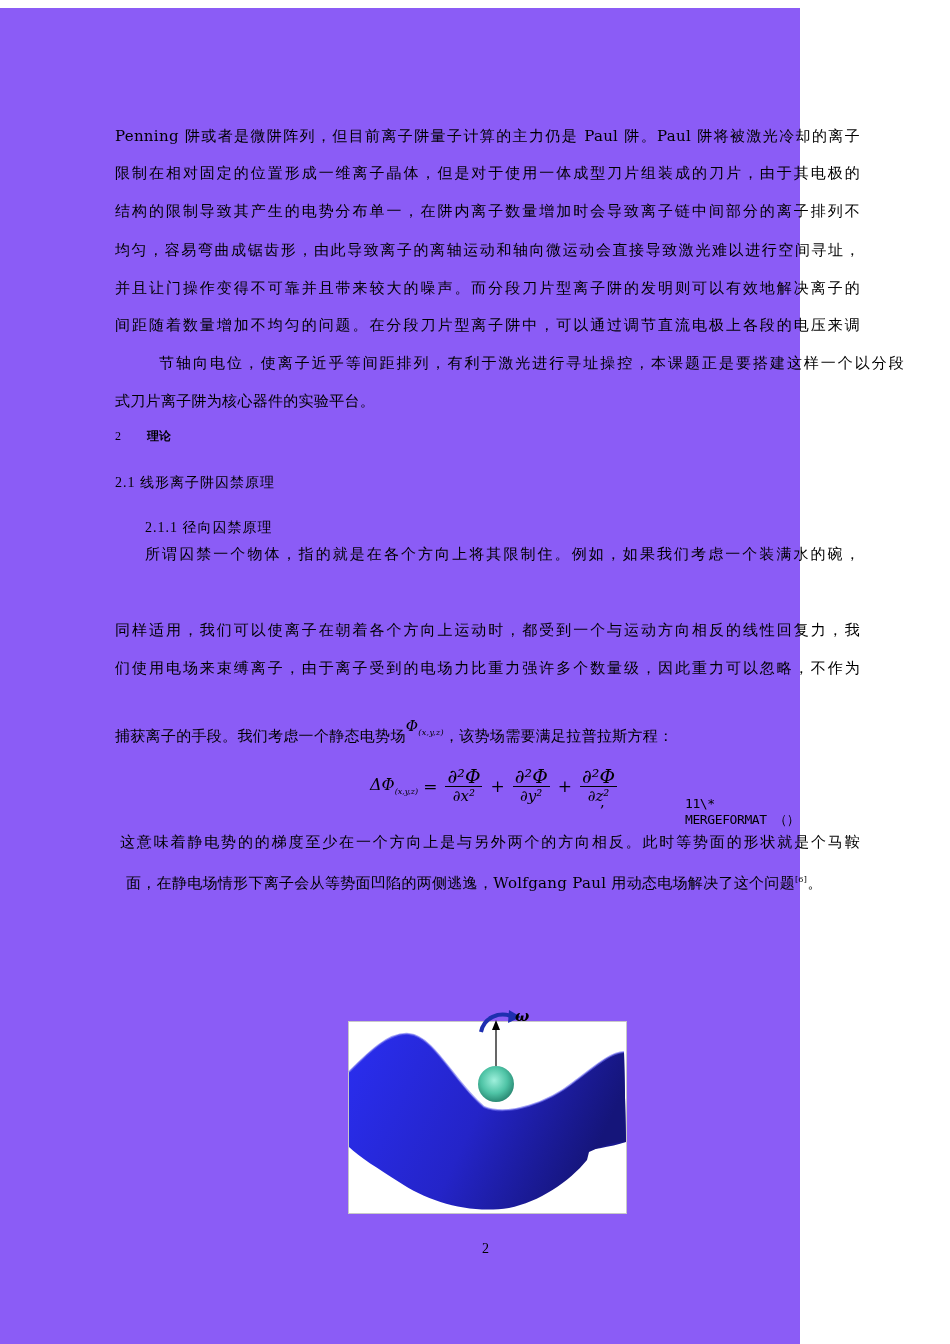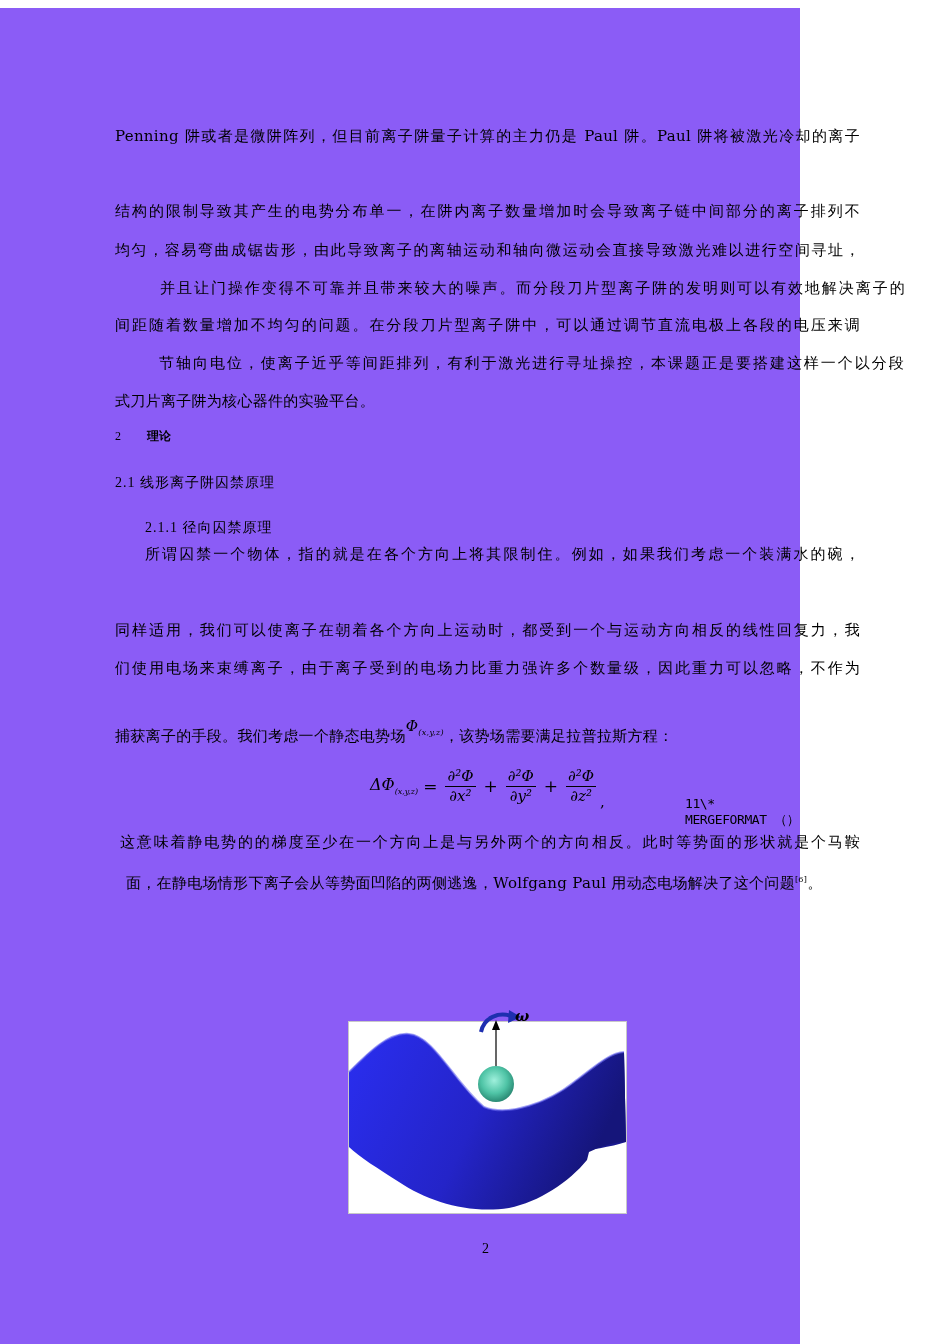--- a/index.html
+++ b/index.html
@@ -15,39 +15,40 @@
     .h1 .num { display: inline-block; width: 32px; font-weight: normal; font-family: "Liberation Serif", serif; }
     .h2 { position: absolute; left: 115px; font-size: 14px; font-family: "Liberation Serif", serif; letter-spacing: 1px; }
     .h3 { position: absolute; left: 145px; font-size: 14px; font-family: "Liberation Serif", serif; letter-spacing: 1px; }
     .sup-phi { font-family: "DejaVu Serif", serif; font-style: italic; font-size: 15px; position: relative; top: -10px; }
     .sup-phi sub { font-size: 8px; font-style: italic; }
     .ref-sup { font-size: 8px; vertical-align: super; }
     .equation { position: absolute; left: 370px; top: 755px; height: 46px; display: flex; align-items: center;
                 font-family: "DejaVu Serif", "Liberation Serif", serif; font-size: 16px; }
     .equation .it { font-style: italic; }
     .frac { display: inline-flex; flex-direction: column; align-items: center; margin: 0 3px; vertical-align: middle; }
-    .frac .num-part { border-bottom: 1px solid #000; padding: 0 2px; font-size: 15px; line-height: 19px; }
+    .frac .num-part { border-bottom: 1px solid #000; padding: 0 2px; font-size: 19px; line-height: 19px; }
     .frac .den-part { padding: 0 2px; font-size: 15px; line-height: 19px; }
     .equation sub { font-size: 8px; }
     .op { margin: 0 5px; font-size: 17px; }
     .eq-comma { position: absolute; left: 600px; top: 785px; font-size: 15px; }
     .eq-label { position: absolute; left: 685px; top: 788px; font-size: 13px; }
     .figure { position: absolute; left: 348px; top: 1013px; width: 277px; height: 191px;
               border: 1px solid #c8c8c8; background: #fff; overflow: visible; }
     .page-number { position: absolute; left: 482px; top: 1233px; font-size: 14px; font-family: "Liberation Serif", serif; }
   </style>
 </head>
 <body>
 
 <div class="page">
 
   <div class="line justify" style="top:118px;">Penning 阱或者是微阱阵列，但目前离子阱量子计算的主力仍是 Paul  阱。Paul 阱将被激光冷却的离子</div>
+  <div class="line justify" style="top:155px;">限制在相对固定的位置形成一维离子晶体，但是对于使用一体成型刀片组装成的刀片，由于其电极的</div>
   <div class="line justify" style="top:193px;">结构的限制导致其产生的电势分布单一，在阱内离子数量增加时会导致离子链中间部分的离子排列不</div>
   <div class="line justify" style="top:232px;">均匀，容易弯曲成锯齿形，由此导致离子的离轴运动和轴向微运动会直接导致激光难以进行空间寻址，</div>
-  <div class="line justify" style="top:270px;margin-left:45px;">并且让门操作变得不可靠并且带来较大的噪声。而分段刀片型离子阱的发明则可以有效地解决离子的</div>
+  <div class="line justify" style="top:270px;">并且让门操作变得不可靠并且带来较大的噪声。而分段刀片型离子阱的发明则可以有效地解决离子的</div>
   <div class="line justify" style="top:307px;">间距随着数量增加不均匀的问题。在分段刀片型离子阱中，可以通过调节直流电极上各段的电压来调</div>
   <div class="line justify" style="top:345px;margin-left:44px;">节轴向电位，使离子近乎等间距排列，有利于激光进行寻址操控，本课题正是要搭建这样一个以分段</div>
   <div class="line" style="top:383px;">式刀片离子阱为核心器件的实验平台。</div>
 
   <div class="h1" style="top:420px;">
     <span class="num">2</span><span>理论</span>
   </div>
 
   <div class="h2" style="top:466px;">
     <span>2.1</span>

